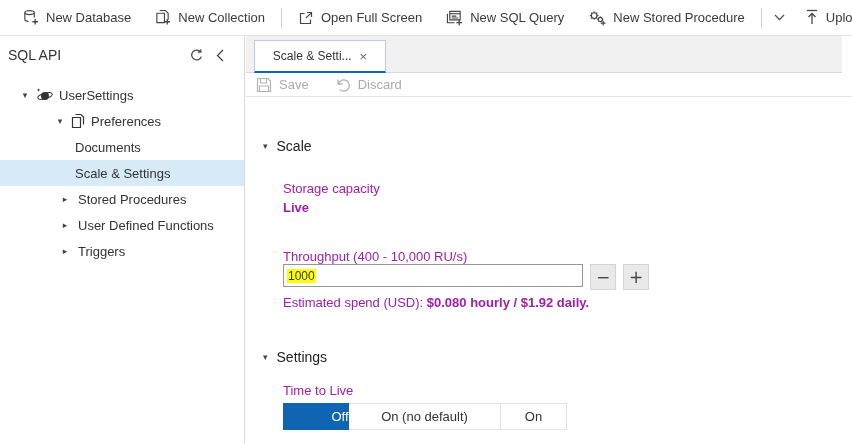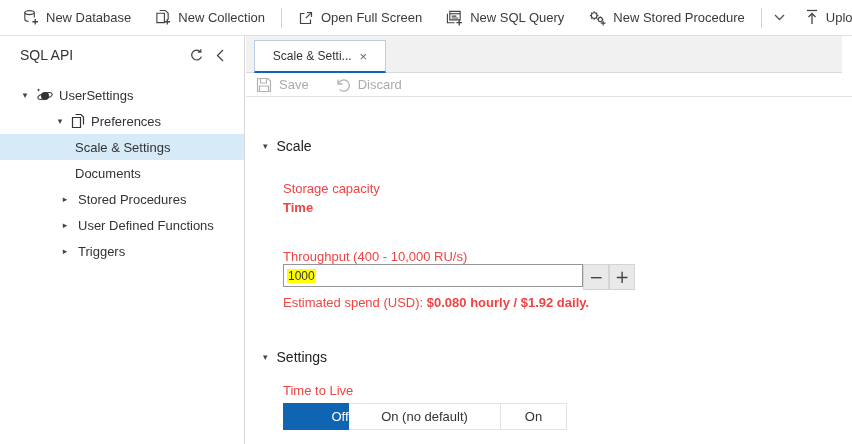--- a/index.html
+++ b/index.html
@@ -13,21 +13,21 @@
     padding-left:10px; white-space:nowrap; overflow:hidden; }
   .tb-item { display:flex; align-items:center; gap:7px; padding:0 12px; height:20px;
     font-size:13px; color:#3b3b3b; cursor:pointer; flex:0 0 auto; }
   .tb-item svg { flex:0 0 auto; }
   .tb-sep { width:1px; height:20px; background:#cfcfcf; margin:0 4px; flex:0 0 auto; }
   .tb-chev { padding:0 8px; height:36px; display:flex; align-items:center; cursor:pointer; }
 
   
   .sidebar { position:absolute; left:0; top:36px; width:245px; height:408px;
     background:#fff; border-right:1px solid #d9d9d9; }
-  .sb-header { display:flex; align-items:center; height:38px; padding:0 12px 0 20px; }
+  .sb-header { display:flex; align-items:center; height:38px; padding:0 12px 0 8px; }
   .sb-title { font-size:14px; color:#333; flex:1 1 auto; }
   .sb-hicon { width:24px; height:24px; display:flex; align-items:center; justify-content:center;
     cursor:pointer; color:#444; }
   .tree { margin-top:8px; }
   .tree-row { display:flex; align-items:center; height:26px; font-size:13px; color:#333;
     cursor:pointer; }
   .tree-row.selected { background:#d6ebf7; }
   .caret { width:10px; font-size:9px; color:#444; text-align:center; flex:0 0 auto; }
   .ticon { display:flex; align-items:center; margin:0 6px 0 6px; flex:0 0 auto; }
   .ind1 { padding-left:20px; } .ind2 { padding-left:55px; } .ind3 { padding-left:75px; }
@@ -41,24 +41,24 @@
     border:1px solid #b9cde3; border-bottom:2px solid #1065b3; display:flex; align-items:center;
     justify-content:center; gap:8px; font-size:12px; color:#333; cursor:pointer; }
   .tab-close { color:#666; font-size:13px; cursor:pointer; line-height:1; }
   .cmdbar { position:absolute; left:0; top:37px; width:606px; height:24px; background:#fff;
     border-bottom:1px solid #e3e3e3; display:flex; align-items:center; padding-left:10px; gap:26px; }
   .cmd { display:flex; align-items:center; gap:7px; font-size:13px; color:#ababab; cursor:default; }
 
   .sec-header { position:absolute; display:flex; align-items:center; gap:9px; left:17px;
     font-size:14px; color:#222; cursor:pointer; }
   .sec-header .caret { width:auto; }
-  .lbl { position:absolute; left:37px; font-size:13px; color:#ef4444; }
+  .lbl { position:absolute; left:37px; font-size:13px; color:#a21caf; }
   .bold { font-weight:bold; }
 
-  .tp-row { position:absolute; left:37px; top:228px; display:flex; align-items:flex-start; }
+  .tp-row { position:absolute; left:37px; top:228px; display:flex; align-items:flex-start; gap:7px; }
   .tp-input { width:300px; height:23px; border:1px solid #969696; background:#fff;
     font-size:12px; padding:4px 3px; display:flex; align-items:center; cursor:text; }
   .hl { background:#ffff00; padding:0 1px; }
   .step-btn { width:26px; height:26px; background:#e9e9e9; border:1px solid #d4d4d4;
     font-size:17px; color:#444; display:flex; align-items:center; justify-content:center;
     cursor:pointer; font-family:"DejaVu Sans", sans-serif; }
 
   .ttl-group { position:absolute; left:37px; top:367px; display:flex; }
   .ttl-btn { height:27px; display:flex; align-items:center; justify-content:center;
     font-size:13px; cursor:pointer; background:#fff; border:1px solid #e3e3e3; color:#333; }
@@ -178,25 +178,25 @@
       <div class="tree-row ind2">
         <span class="caret">▾</span>
         <span class="ticon">
           <svg width="14" height="16" viewBox="0 0 14 16" fill="none" stroke="#333" stroke-width="1.2">
             <path d="M1.5 4.5h8v10h-8z"></path>
               <path d="M4.5 1.5h5.5l2.5 2.5v7.5"></path>
           </svg>
         </span>
         <span>Preferences</span>
       </div>
+      <div class="tree-row ind3">
+        <span>Documents</span>
+      </div>
       <div class="tree-row ind3 selected">
         <span>Scale &amp; Settings</span>
-      </div>
-      <div class="tree-row ind3">
-        <span>Documents</span>
       </div>
       <div class="tree-row ind3c">
         <span class="caret">▸</span>
         <span>Stored Procedures</span>
       </div>
       <div class="tree-row ind3c">
         <span class="caret">▸</span>
         <span>User Defined Functions</span>
       </div>
       <div class="tree-row ind3c">
@@ -235,21 +235,21 @@
         <span>Discard</span>
       </div>
     </div>
 
     <div class="sec-header" style="top:102px;">
       <span class="caret">▾</span>
       <span>Scale</span>
     </div>
 
     <div class="lbl" style="top:145px;">Storage capacity</div>
-    <div class="lbl bold" style="top:164px;">Time</div>
+    <div class="lbl bold" style="top:164px;">Live</div>
 
     <div class="lbl" style="top:213px;">Throughput (400 - 10,000 RU/s)</div>
 
     <div class="tp-row">
       <div class="tp-input">
         <span class="hl">1000</span>
       </div>
       <div class="step-btn">−</div>
       <div class="step-btn">+</div>
     </div>

